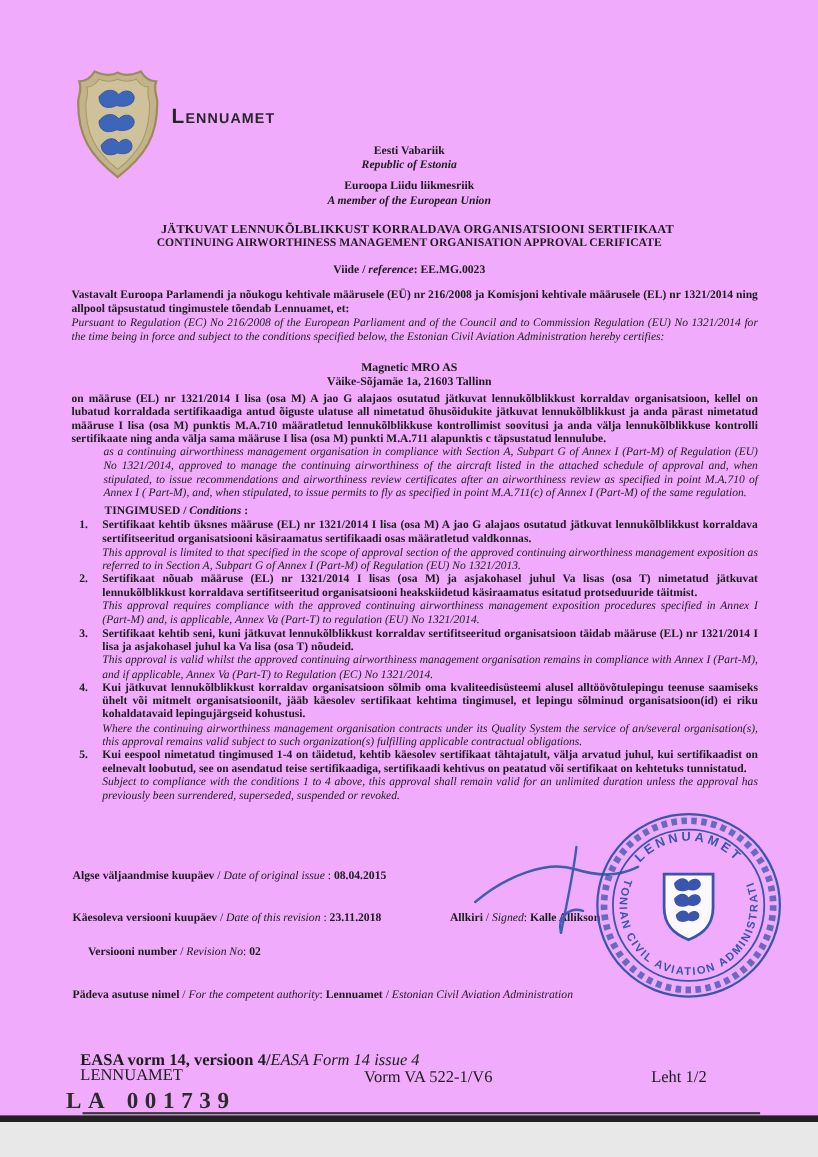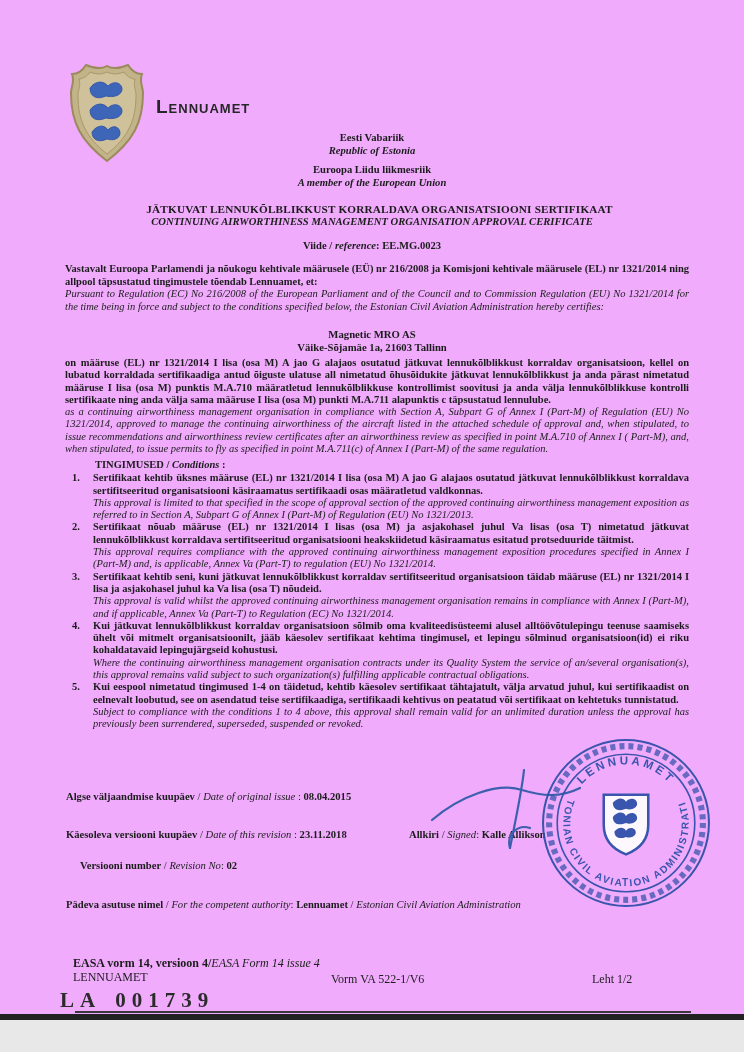--- a/index.html
+++ b/index.html
@@ -18,37 +18,37 @@
     font-family:"Liberation Sans", sans-serif; font-weight:700;
     font-size:19px; letter-spacing:1px; color:#262626; font-variant:small-caps;
   }
   .head-center { position:absolute; top:132px; left:0; right:0; text-align:center;
     font-size:10.6px; font-weight:bold; line-height:12.5px; }
   .head-gap { height:7px; }
 
   .title-block { position:absolute; top:203px; left:0; right:0; text-align:center;
     font-weight:bold; line-height:12.5px; }
   .title-et { font-size:11.2px; letter-spacing:0.2px;margin-left:15px; }
-  .title-en { font-size:10.6px; font-style:italic; }
+  .title-en { font-size:10.6px; }
 
   .ref-line { position:absolute; top:240px; left:0; right:0; text-align:center;
     font-size:10.6px; font-weight:bold; }
 
   .intro { position:absolute; top:263px; left:65px; width:624px;
     font-size:10.5px; line-height:12.6px; text-align:justify; }
   .intro .et { font-weight:bold; }
   .intro .en { font-style:italic; }
 
   .org-block { position:absolute; top:328px; left:0; right:0; text-align:center;
     font-size:10.7px; font-weight:bold; line-height:13px; }
 
   .grant { position:absolute; top:357px; left:65px; width:624px;
     font-size:10.5px; line-height:12.3px; text-align:justify; }
   .grant .et { font-weight:bold; }
-  .grant .en { font-style:italic; }
+  .grant .en { font-style:italic;margin-left:29px; }
 
   .conditions { position:absolute; top:459px; left:65px; width:624px;
     font-size:10.5px; line-height:12.3px; }
   .cond-head { margin-left:30px; font-weight:bold; margin-bottom:1px; }
   .cond-item { position:relative; padding-left:28px; text-align:justify; }
   .cond-num { position:absolute; left:7px; top:0; font-weight:bold; }
   .cond-et { font-weight:bold; }
   .cond-en { font-style:italic; }
 
   
@@ -60,21 +60,21 @@
   .f-original  { top:791px; left:66px; }
   .f-revision  { top:829px; left:66px; }
   .f-signed    { top:829px; left:409px; }
   .f-revno     { top:860px; left:80px; }
   .f-authority { top:899px; left:66px; }
 
   .signature-svg { position:absolute; left:426px; top:764px; width:160px; height:92px; }
   .stamp-svg { position:absolute; left:539px; top:735px; width:174px; height:176px; opacity:0.92; }
 
   
-  .foot { font-size:12px; }
+  .foot { font-size:15px; }
   .f-form   { position:absolute; top:956px; left:73px; }
   .f-agency { position:absolute; top:970px; left:73px; }
   .f-code   { position:absolute; top:972px; left:331px; }
   .f-page   { position:absolute; top:972px; left:592px; }
   .serial   { position:absolute; top:988px; left:60px;
     font-family:"Liberation Serif", serif; font-weight:600; font-size:21px;
     letter-spacing:6px; color:#2b2b2b; }
   .serial .num { margin-left:14px; }
   .f-rule { position:absolute; top:1011px; left:75px; width:616px;
     border-top:2px solid #3a3a3a; }

